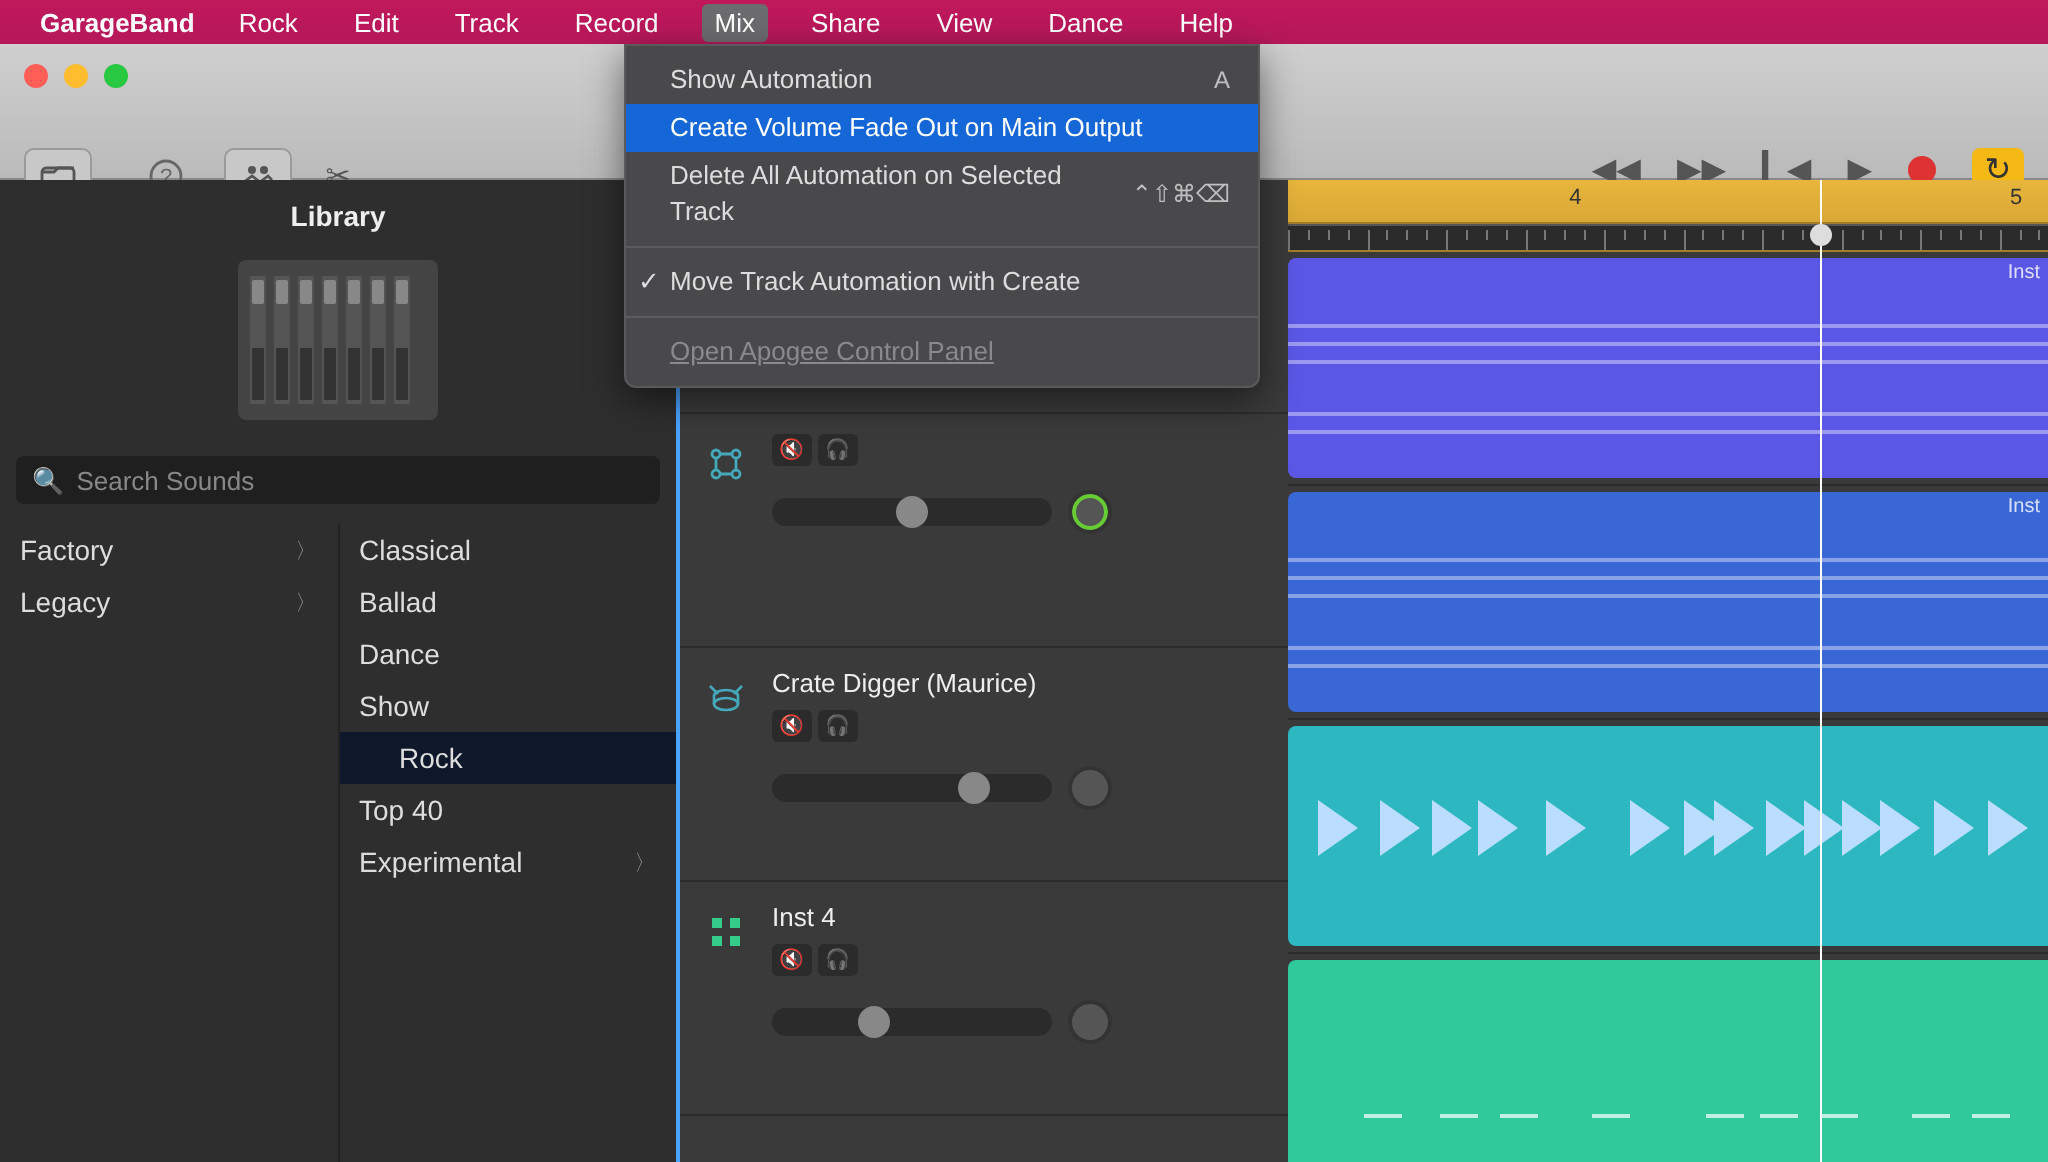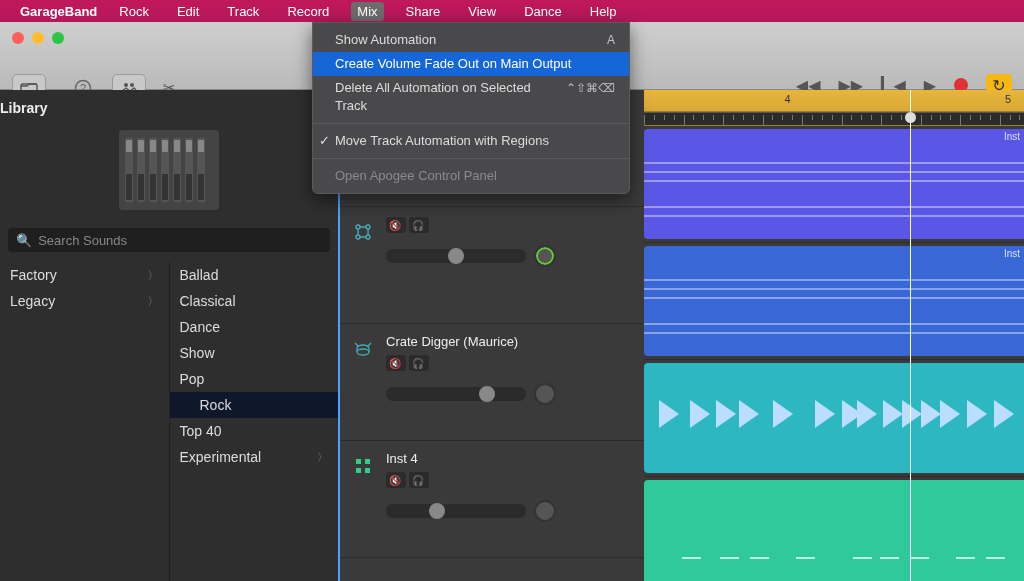--- a/index.html
+++ b/index.html
@@ -7,23 +7,23 @@
 
   
   .menubar { height: 22px; background: linear-gradient(#c0185b,#b5185a); display:flex; align-items:center; font-size:13px; color:#fff; padding-left:10px; user-select:none;}
   .menubar .apple { margin-right:10px; font-size:14px; }
   .menubar .app { font-weight:700; margin-right:16px; }
   .menubar .mi { margin-right:16px; cursor:default; padding:2px 6px; border-radius:3px;}
   .menubar .mi.active { background:#6c6c6e; }
 
   
   .dropdown { position:absolute; top:22px; left:312px; width:318px; background:#49494c; border:1px solid #5a5a5c; border-radius:0 0 6px 6px; font-size:13px; color:#ddd; padding:5px 0; z-index:100; box-shadow:0 6px 18px rgba(0,0,0,.5);}
-  .dropdown .row { display:flex; align-items:flex-start; padding:3px 14px 3px 22px; position:relative; line-height:18px;}
+  .dropdown .row { display:flex; align-items:center; padding:3px 14px 3px 22px; position:relative; line-height:18px;}
   .dropdown .row.hi { background:#1566d6; color:#fff;}
-  .dropdown .row.dis { color:#8a8a8c;}
+  .dropdown .row.dis { color:#8a8a8c;text-decoration:underline;}
   .dropdown .row .sc { margin-left:auto; font-size:12px; opacity:.8;}
   .dropdown .sep { height:1px; background:#5c5c5e; margin:5px 0;}
   .dropdown .row .ck { position:absolute; left:6px; }
 
   
   .window { position:absolute; top:22px; left:0; right:0; bottom:0; background:#2a2a2a; }
   .titlebar { height:68px; background:linear-gradient(#cfcfcf,#bababa); border-bottom:1px solid #888; position:relative;}
   .traffic { position:absolute; top:10px; left:12px; display:flex; gap:8px;}
   .traffic span{ width:12px; height:12px; border-radius:50%; display:block;}
   .tl-close{background:#ff5f57;} .tl-min{background:#febc2e;} .tl-max{background:#28c840;}
@@ -33,21 +33,21 @@
   .transport { position:absolute; right:12px; top:52px; display:flex; gap:18px; align-items:center; color:#555;}
   .transport span{font-size:16px;}
   .rec-dot{width:14px;height:14px;border-radius:50%;background:#d33;}
   .loop{width:26px;height:22px;border-radius:4px;background:#f5b915;display:flex;align-items:center;justify-content:center;color:#333;}
 
   
   .content { position:absolute; top:68px; left:0; right:0; bottom:0; display:flex;}
 
   
   .library { width:338px; background:#2e2e2e; display:flex; flex-direction:column;}
-  .lib-title{ text-align:left; font-weight:600; font-size:14px; padding:10px 0; color:#eee;}
+  .lib-title{ text-align:center; font-weight:600; font-size:14px; padding:10px 0; color:#eee;}
   .lib-thumb{ width:100px; height:80px; margin:4px auto 18px; background:#444; border-radius:4px; position:relative; overflow:hidden;}
   .lib-thumb .strip{position:absolute;top:8px;bottom:8px;width:8px;background:#555;border-radius:1px;}
   .lib-thumb .strip::before{content:'';position:absolute;left:1px;right:1px;top:2px;height:18%;background:#888;border-radius:1px;}
   .lib-thumb .strip::after{content:'';position:absolute;left:1px;right:1px;bottom:2px;height:40%;background:#333;}
   .search{ margin:0 8px 10px; height:24px; background:#1f1f1f; border-radius:4px; display:flex; align-items:center; padding:0 8px; color:#888; font-size:13px; gap:6px;}
   .browser{ flex:1; display:flex; font-size:14px;}
   .col{ flex:1; }
   .col .item{ padding:5px 10px; display:flex; align-items:center; justify-content:space-between; color:#ddd; cursor:default;}
   .col .item.sel{ background:#0f172a;padding-left:30px;}
   .col .item .chev{ color:#888; font-size:11px;}
@@ -157,33 +157,30 @@
               <span>Factory</span>
               <span class="chev">〉</span>
             </div>
           <div class="item">
               <span>Legacy</span>
               <span class="chev">〉</span>
             </div>
         </div>
         <div class="col">
           <div class="item">
+              <span>Classical</span>
+            </div>
+          <div class="item">
               <span>Ballad</span>
             </div>
           <div class="item">
-              <span>Classical</span>
-            </div>
-          <div class="item">
               <span>Dance</span>
             </div>
           <div class="item">
               <span>Show</span>
-            </div>
-          <div class="item">
-              <span>Pop</span>
             </div>
           <div class="item sel">
               <span>Rock</span>
             </div>
           <div class="item">
               <span>Top 40</span>
             </div>
           <div class="item">
               <span>Experimental</span>
               <span class="chev">〉</span>
@@ -397,19 +394,19 @@
     <div class="row hi">
       <span>Create Volume Fade Out on Main Output</span>
     </div>
     <div class="row">
       <span>Delete All Automation on Selected Track</span>
       <span class="sc">⌃⇧⌘⌫</span>
     </div>
     <div class="sep"></div>
     <div class="row">
       <span class="ck">✓</span>
-      <span>Move Track Automation with Regions</span>
+      <span>Move Track Automation with Create</span>
     </div>
     <div class="sep"></div>
     <div class="row dis">
       <span>Open Apogee Control Panel</span>
     </div>
   </div>
 
 </body></html>

